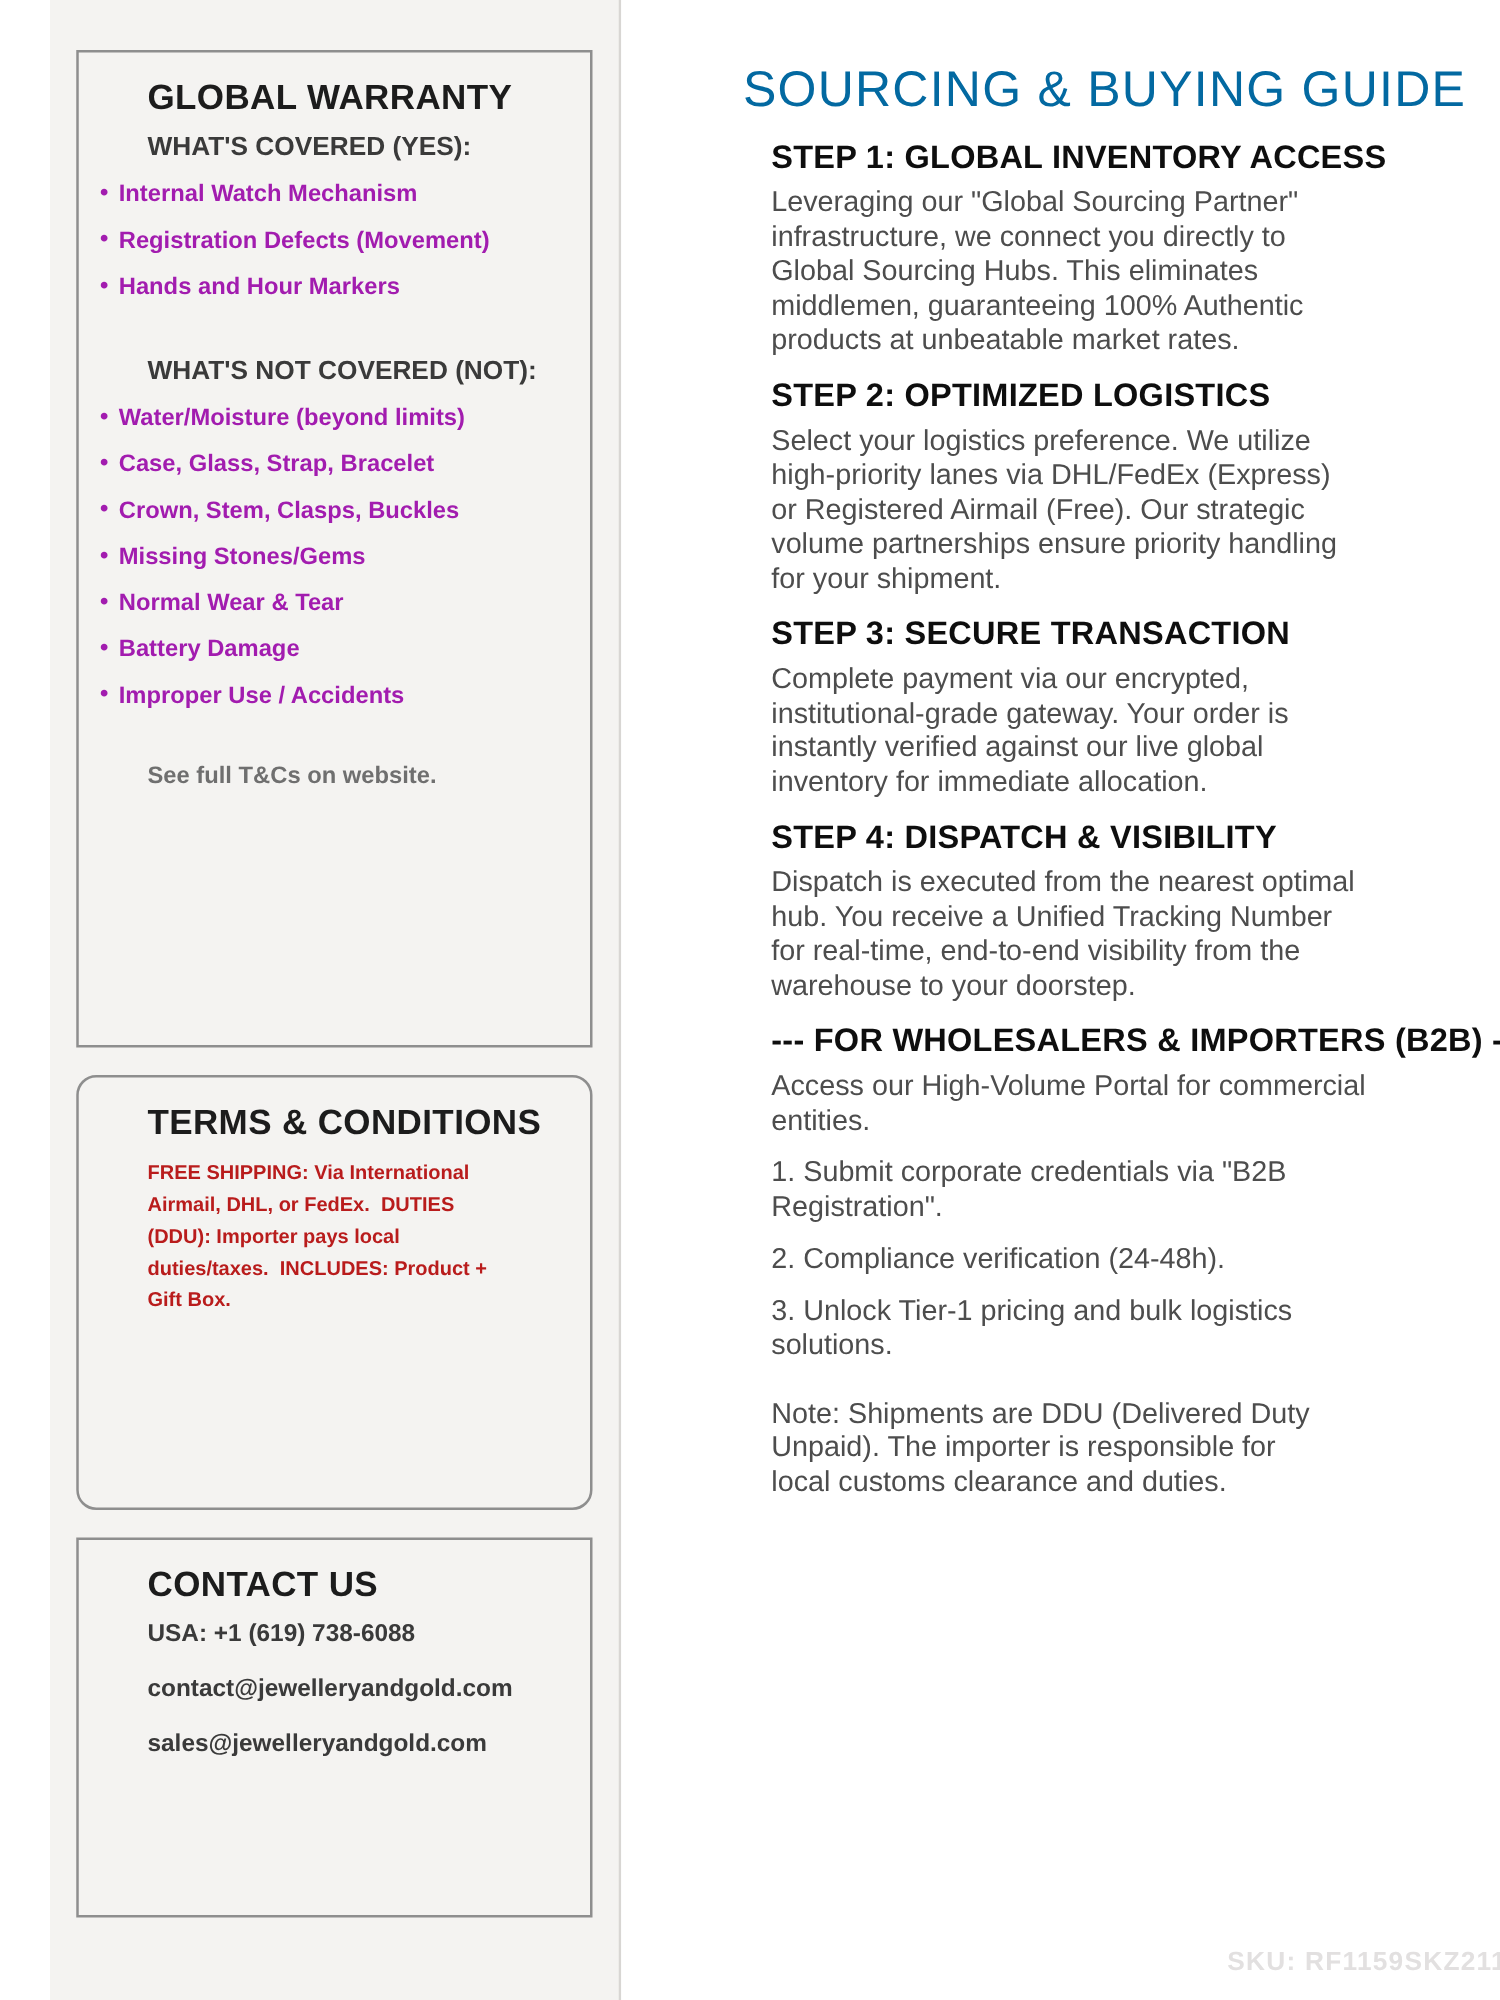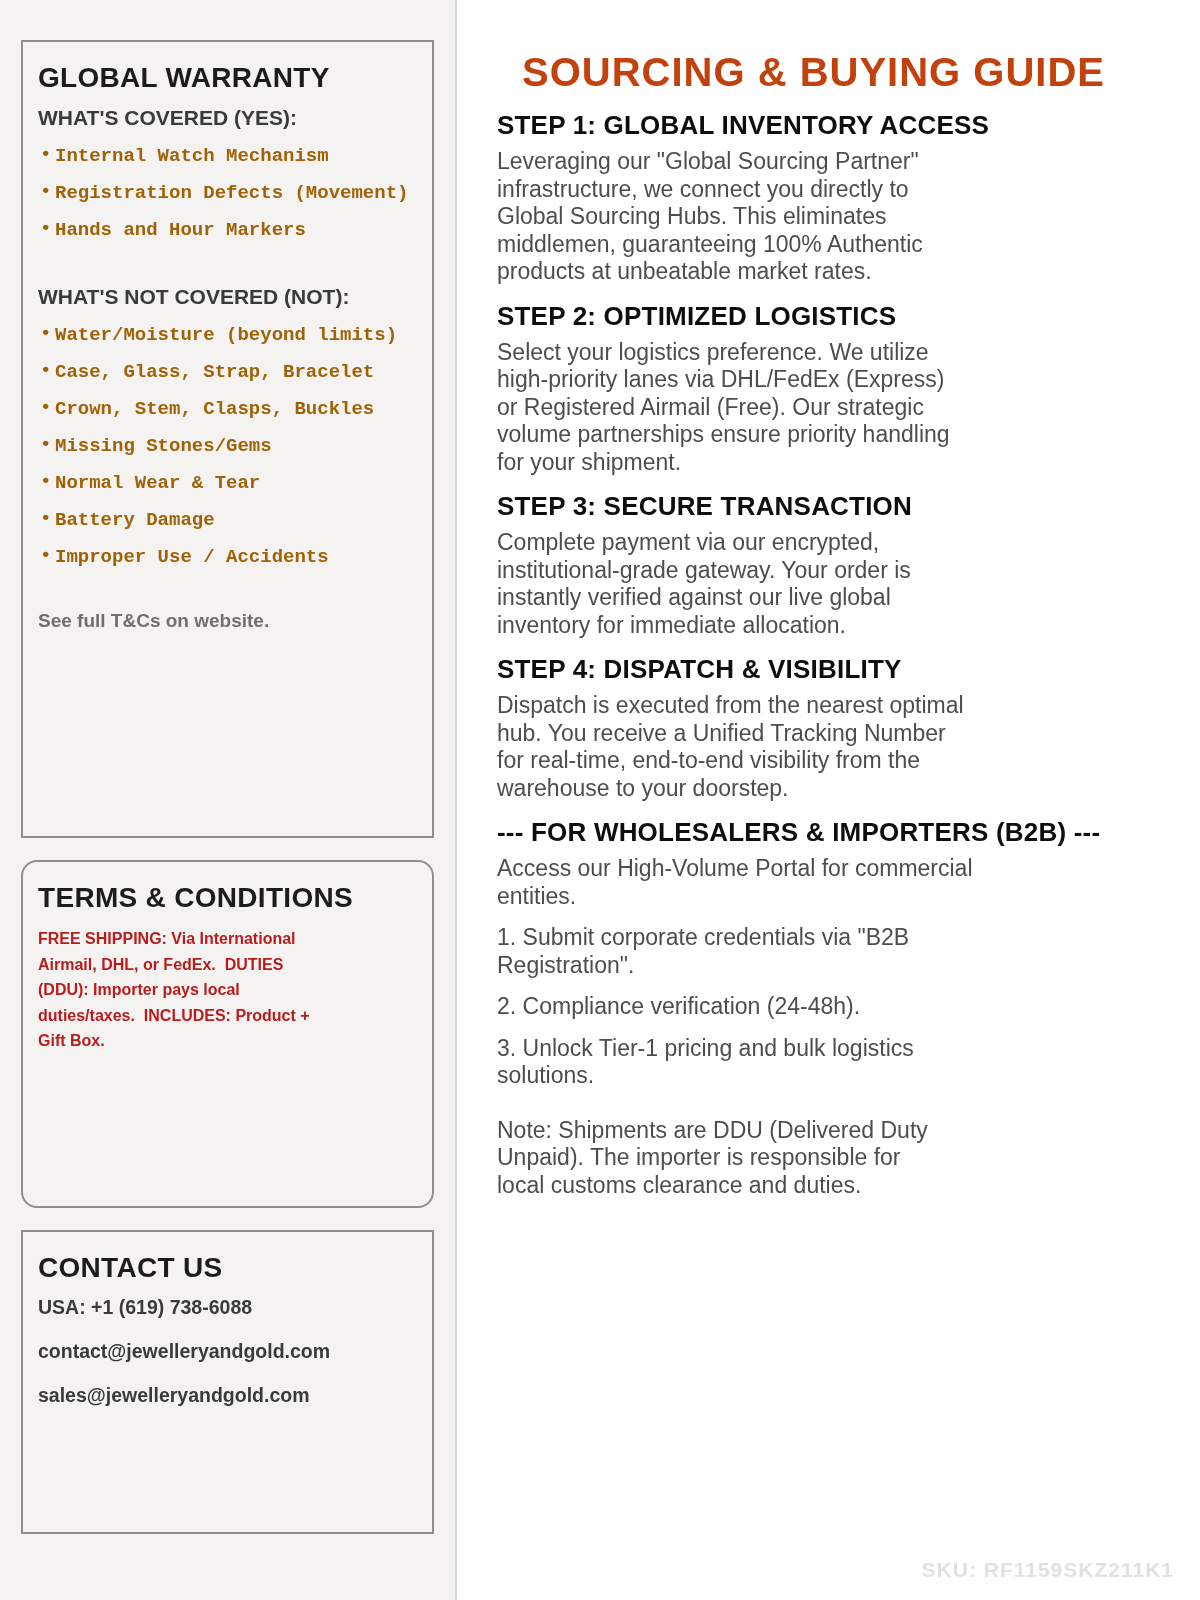--- a/index.html
+++ b/index.html
@@ -1,15 +1,15 @@
 <!DOCTYPE html>
 <html><head>
 <meta charset="utf-8">
 <style>
-  * { box-sizing: border-box; }
+  * { box-sizing: border-box; padding-left: 40px; }
   html, body { margin: 0; padding: 0; }
   body {
     width: 1200px; height: 1600px;
     background: #ffffff;
     font-family: "Liberation Sans", sans-serif;
     overflow: hidden;
   }
   .page { display: flex; width: 1200px; height: 1600px; }
 
   
@@ -27,22 +27,22 @@
   .box-title {
     font-size: 28px; font-weight: 800; color: #1c1c1c;
     letter-spacing: 0.3px; margin: 0 0 12px 0;
   }
   .sub-heading {
     font-size: 21px; font-weight: 800; color: #3a3a3a;
     margin: 16px 0 2px 0;
   }
   .plain-list { list-style: none; margin: 0; padding: 0; }
   .plain-list li {
-    font-size: 19px; font-weight: 700; color: #a16207;
-    margin-top: 15px; padding-left: 17px; position: relative; font-family: Liberation Mono, monospace;
+    font-size: 19px; font-weight: 700; color: #a21caf;
+    margin-top: 15px; padding-left: 17px; position: relative;
   }
   .plain-list li::before { content: "\2022"; position: absolute; left: 2px; top: -1px; }
   .warranty-box { height: 798px; }
   .gap-block { height: 28px; }
   .footnote {
     margin: 42px 0 0 0; font-size: 19px; font-weight: 700; color: #6f6f6f;
   }
   .terms-box { height: 348px; margin-top: 22px; border-radius: 16px; }
   .terms-body {
     font-size: 16px; font-weight: 700; color: #b91c1c;
@@ -54,21 +54,21 @@
     margin: 21px 0 0 0;
   }
 
   
   .main {
     flex: 1; position: relative;
     padding: 50px 40px 0 40px;
     background: #ffffff;
   }
   .main-title {
-    font-size: 40px; font-weight: 700; color: #c2410c;
+    font-size: 40px; font-weight: 400; color: #0369a1;
     letter-spacing: 1px; text-align: center; margin: 0 30px 8px 0;
     white-space: nowrap;
   }
   .step { margin-top: 15px; }
   .step-heading {
     font-size: 26px; font-weight: 700; color: #0e0e0e;
     margin: 0 0 7px 0; white-space: nowrap;
     font-stretch: condensed; letter-spacing: 0.2px;
   }
   .step-body {

